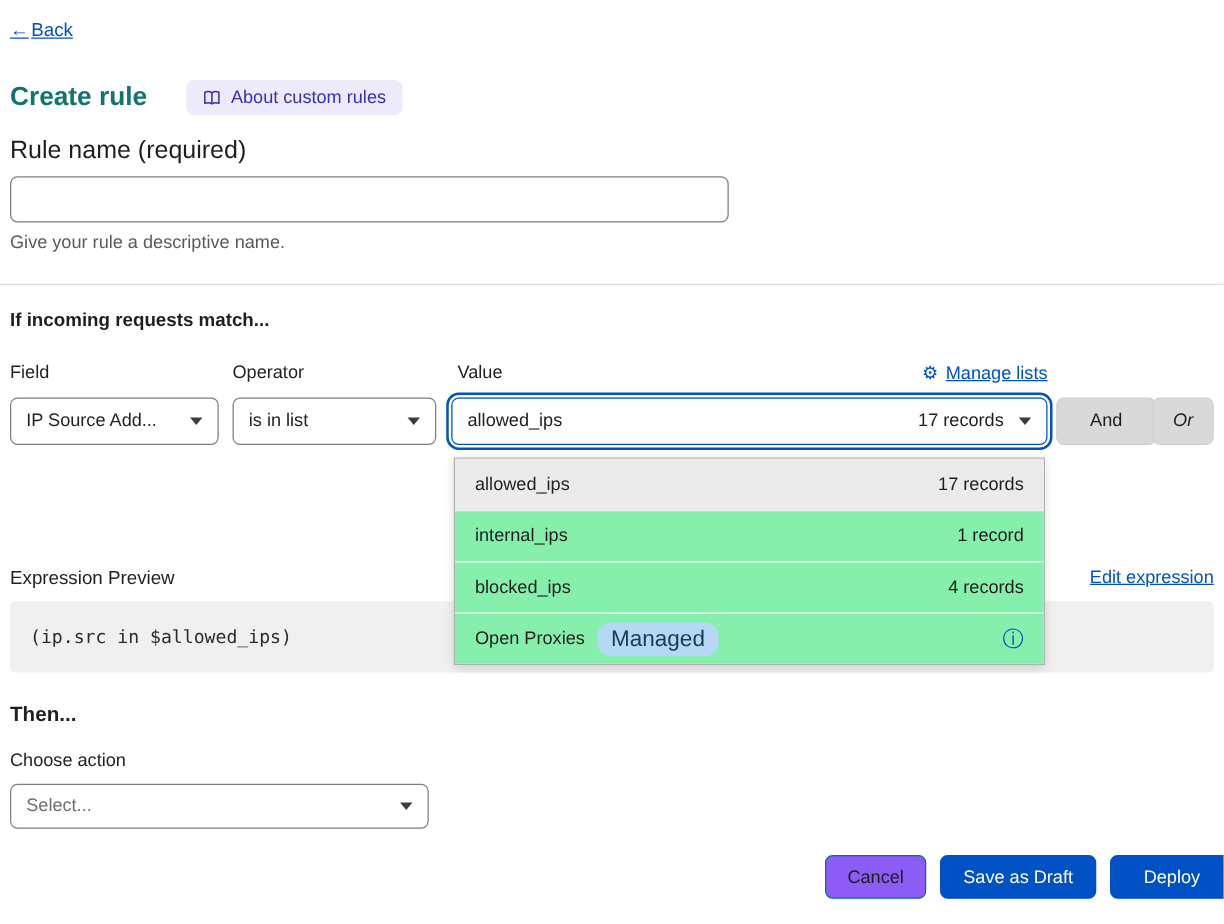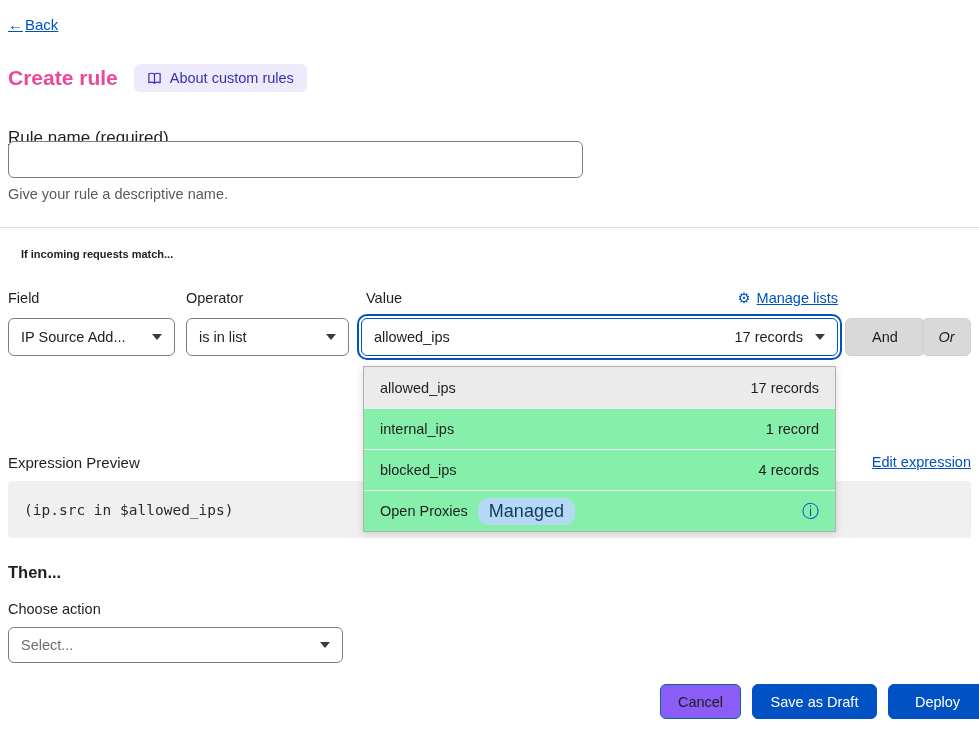--- a/index.html
+++ b/index.html
@@ -8,38 +8,38 @@
     position:relative; width:979px; height:739px; background:#ffffff;
     font-family:"Liberation Sans", sans-serif; color:#1f1f1f; overflow:hidden;
   }
   a, .link { color:#0051c3; text-decoration:underline; cursor:pointer; }
 
   
   .back { position:absolute; left:8px; top:16px; font-size:15px; display:inline-flex; align-items:center; gap:2px; }
 
   
   .title-row { position:absolute; left:8px; top:64px; display:flex; align-items:center; gap:16px; }
-  .title { font-size:21px; font-weight:bold; color:#ec4899; }
+  .title { font-size:21px; font-weight:bold; color:#0f766e; }
   .about-badge {
     display:inline-flex; align-items:center; gap:8px; background:#edeafc; color:#3730b3;
-    font-size:14.5px; padding:6px 13px; border-radius:6px; cursor:pointer;
-  }
-
-  
-  .rn-label { position:absolute; left:8px; top:128px; font-size:17px;text-decoration:underline; }
+    font-size:14.5px; padding:6px 13px; border-radius:6px; cursor:pointer;margin-left:15px;
+  }
+
+  
+  .rn-label { position:absolute; left:8px; top:109px; font-size:20px; }
   .rn-input {
     position:absolute; left:8px; top:141px; width:575px; height:37px;
     border:1px solid #7e7e7e; border-radius:6px; font-size:14.5px; padding:0 10px;
     font-family:"Liberation Sans", sans-serif;
   }
   .rn-help { position:absolute; left:8px; top:186px; font-size:14.5px; color:#5a5a5a; }
 
   .divider { position:absolute; left:0; right:0; top:227px; border-top:1px solid #dcdcdc; height:0; }
 
-  .match-heading { position:absolute; left:21px; top:248px; font-size:11px; font-weight:bold; }
+  .match-heading { position:absolute; left:8px; top:248px; font-size:15px; font-weight:bold; }
 
   
   .col-label { position:absolute; top:290px; font-size:14.5px; }
   .field-label { left:8px; }
   .operator-label { left:186px; }
   .value-label { left:366px; }
   .manage-lists { position:absolute; top:290px; right:141px; font-size:14.5px; color:#0051c3;
     display:inline-flex; align-items:center; gap:6px; cursor:pointer; }
   .manage-lists .txt { text-decoration:underline; }
 

